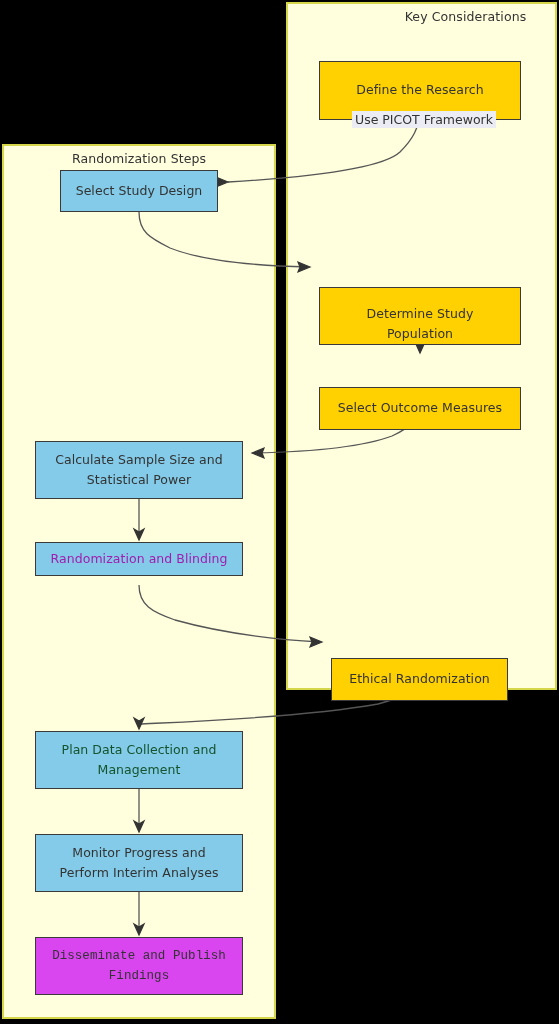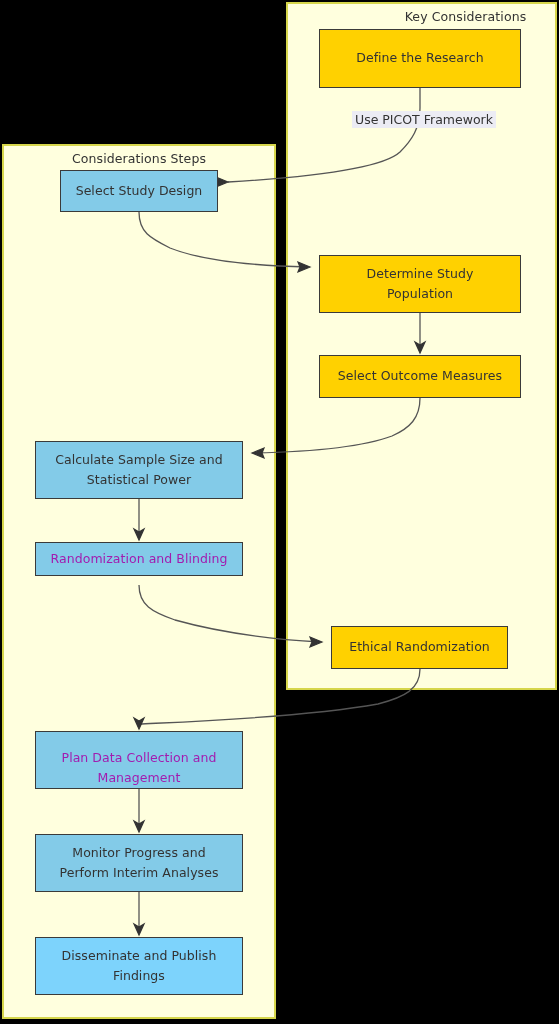--- a/index.html
+++ b/index.html
@@ -40,21 +40,21 @@
     border: 1.6px solid #3a3a3a;
     display: flex;
     align-items: center;
     justify-content: center;
     text-align: center;
     font-size: 12.5px;
     line-height: 1.62;
     color: #333333;
     letter-spacing: .05px;
   }
-  .node.yellow { background: #FFD100; }
+  .node.yellow { background: #FFD100; margin-top: 32px; }
   .node.blue   { background: #83CBE8; }
   .node span { display: block; padding: 0 6px; }
   #edges {
     position: absolute;
     left: 0; top: 0;
     width: 559px;
     height: 1024px;
     pointer-events: none;
   }
   .edge-path {
@@ -72,21 +72,21 @@
   }
 </style>
 </head>
 <body>
 
 <div id="canvas">
   <div id="subgraph-layer">
       <div class="subgraph" style="left: 286px; top: 2px; width: 271px; height: 688px; background: rgb(255, 255, 222); border-color: rgb(214, 214, 75);"></div>
       <div class="subgraph-label" style="left: 286px; top: 9px; width: 271px; color: rgb(51, 51, 51); padding-left: 44px;">Key Considerations</div>
       <div class="subgraph" style="left: 2px; top: 144px; width: 274px; height: 875px; background: rgb(255, 255, 222); border-color: rgb(214, 214, 75);"></div>
-      <div class="subgraph-label" style="left: 2px; top: 151px; width: 274px; color: rgb(51, 51, 51);">Considerations Steps</div>
+      <div class="subgraph-label" style="left: 2px; top: 151px; width: 274px; color: rgb(51, 51, 51);">Randomization Steps</div>
     </div>
   <svg id="edges" viewBox="0 0 559 1024" xmlns="http://www.w3.org/2000/svg">
       <g>
         <path class="edge-path" d="M 420 88 L 420 108 C 420 128 412 140 400 152 C 385 166 330 176 228 182" stroke="#555555"></path>
         <path d="M 228 182 l -12 -5 l 2 5 l -2 5 z" fill="#333333" stroke="#333333" stroke-width="1.2" stroke-linejoin="miter"></path>
       </g>
       <g>
         <path class="edge-path" d="M 139 212 C 139 232 150 238 170 248 C 205 262 265 266 308 267" stroke="#555555"></path>
         <path d="M 310 267 l -12 -5 l 2 5 l -2 5 z" fill="#333333" stroke="#333333" stroke-width="1.2" stroke-linejoin="miter"></path>
       </g>
@@ -123,21 +123,21 @@
       <div class="node yellow" style="left: 319px; top: 29px; width: 202px; height: 59px; background: rgb(255, 209, 0); border-color: rgb(58, 58, 58); color: rgb(51, 51, 51);">
         <span>
           <div>Define the Research</div>
         </span>
       </div>
       <div class="node blue" style="left: 60px; top: 170px; width: 158px; height: 42px; background: rgb(131, 203, 232); border-color: rgb(58, 58, 58); color: rgb(51, 51, 51);">
         <span>
           <div>Select Study Design</div>
         </span>
       </div>
-      <div class="node yellow" style="left: 319px; top: 255px; width: 202px; height: 58px; background: rgb(255, 209, 0); border-color: rgb(58, 58, 58); color: rgb(51, 51, 51);">
+      <div class="node yellow" style="left: 319px; top: 255px; width: 202px; height: 58px; background: rgb(255, 209, 0); border-color: rgb(58, 58, 58); color: rgb(51, 51, 51); align-items: flex-end;">
         <span>
           <div>Determine Study</div>
           <div>Population</div>
         </span>
       </div>
       <div class="node yellow" style="left: 319px; top: 355px; width: 202px; height: 43px; background: rgb(255, 209, 0); border-color: rgb(58, 58, 58); color: rgb(51, 51, 51);">
         <span>
           <div>Select Outcome Measures</div>
         </span>
       </div>
@@ -150,33 +150,33 @@
       <div class="node blue" style="left: 35px; top: 542px; width: 208px; height: 34px; background: rgb(131, 203, 232); border-color: rgb(58, 58, 58); color: #a21caf;">
         <span>
           <div>Randomization and Blinding</div>
         </span>
       </div>
       <div class="node yellow" style="left: 331px; top: 626px; width: 177px; height: 43px; background: rgb(255, 209, 0); border-color: rgb(58, 58, 58); color: rgb(51, 51, 51);">
         <span>
           <div>Ethical Randomization</div>
         </span>
       </div>
-      <div class="node blue" style="left: 35px; top: 731px; width: 208px; height: 58px; background: rgb(131, 203, 232); border-color: rgb(58, 58, 58); color: #a21caf; align-items: flex-end;">
+      <div class="node blue" style="left: 35px; top: 731px; width: 208px; height: 58px; background: rgb(131, 203, 232); border-color: rgb(58, 58, 58); color: #14532d;">
         <span>
           <div>Plan Data Collection and</div>
           <div>Management</div>
         </span>
       </div>
       <div class="node blue" style="left: 35px; top: 834px; width: 208px; height: 58px; background: rgb(131, 203, 232); border-color: rgb(58, 58, 58); color: rgb(51, 51, 51);">
         <span>
           <div>Monitor Progress and</div>
           <div>Perform Interim Analyses</div>
         </span>
       </div>
-      <div class="node blue" style="left: 35px; top: 937px; width: 208px; height: 58px; background: #7dd3fc; border-color: rgb(58, 58, 58); color: rgb(51, 51, 51);">
+      <div class="node blue" style="left: 35px; top: 937px; width: 208px; height: 58px; background: #d946ef; border-color: rgb(58, 58, 58); color: rgb(51, 51, 51); font-family: Liberation Mono, monospace;">
         <span>
           <div>Disseminate and Publish</div>
           <div>Findings</div>
         </span>
       </div>
     </div>
   <div id="edge-label-layer">
       <div class="edge-label" style="left: 352px; top: 111px; background: rgb(236, 236, 244); color: rgb(51, 51, 51);">Use PICOT Framework</div>
     </div>
 </div>

